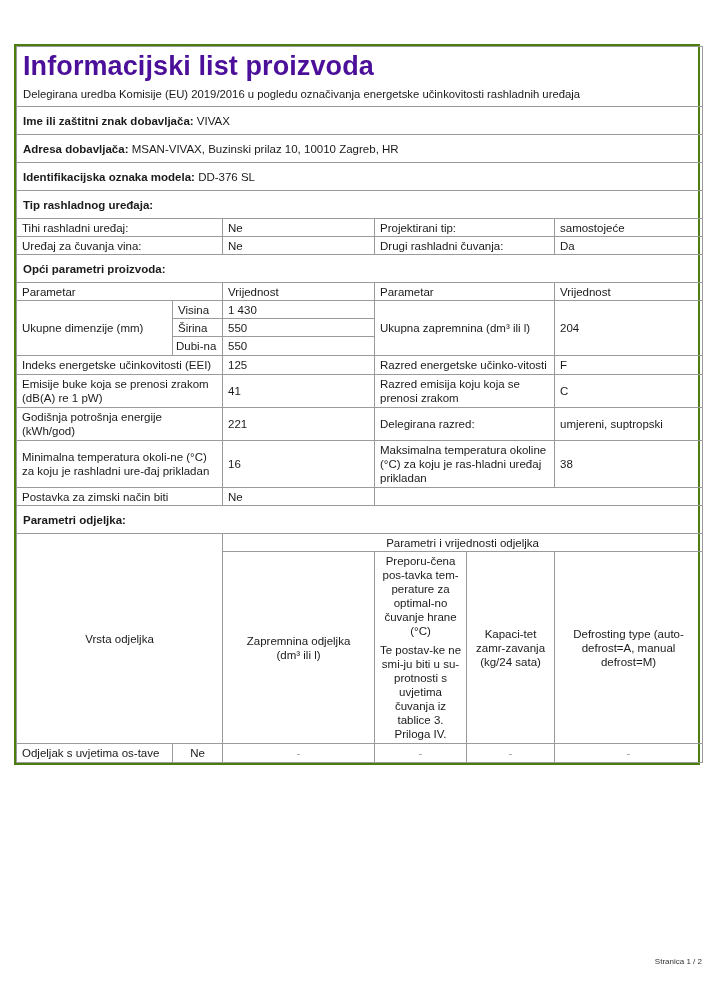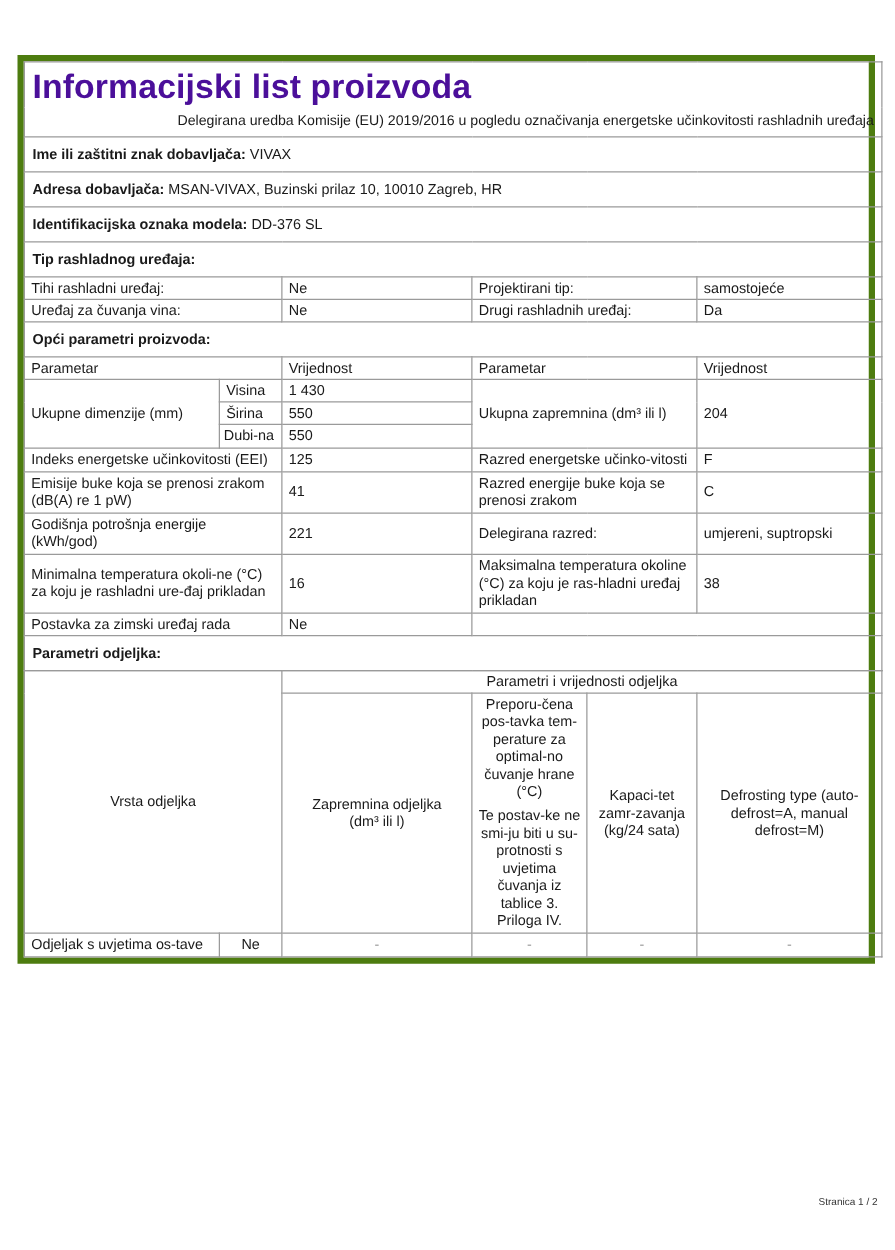--- a/index.html
+++ b/index.html
@@ -3,35 +3,35 @@
   <meta charset="utf-8">
   <style>
     html, body { margin: 0; padding: 0; background: #ffffff; }
     body {
       width: 716px; height: 1000px; position: relative; overflow: hidden;
       font-family: "Liberation Sans", "DejaVu Sans", sans-serif;
       color: #1a1a1a;
     }
     .sheet {
       position: absolute; left: 14px; top: 44px; width: 686px;
-      border: 5px solid #4d7c0f;
+      border: 2px solid #4d7c0f;
       box-sizing: border-box;
     }
     table { border-collapse: collapse; width: 100%; table-layout: fixed; }
     td {
       border: 1px solid #9a9a9a;
       font-size: 11.5px; line-height: 14px;
       padding: 2px 5px; vertical-align: middle;
     }
     .title-cell { padding: 2px 6px 0 6px; border-bottom: none; }
     .title {
       font-size: 27px; font-weight: bold; color: #4b0f9a;
       line-height: 34px; letter-spacing: 0.1px;
     }
-    .subtitle-cell { padding: 4px 6px 5px 16px; border-top: none; font-size: 11.3px; text-align: right; }
+    .subtitle-cell { padding: 4px 6px 5px 6px; border-top: none; font-size: 11.3px; }
     .section-row td { height: 21px; padding: 3px 6px; }
     .b { font-weight: bold; }
     .small-row td { height: 15px; padding: 1px 5px; }
     .center { text-align: center; }
     .vtop { vertical-align: top; }
     .footer {
       position: absolute; right: 14px; top: 957px;
       font-size: 8px; color: #333;
     }
     .dash { color: #999; }
@@ -85,21 +85,21 @@
     </tr>
     <tr class="small-row">
       <td colspan="2">Tihi rashladni uređaj:</td>
       <td>Ne</td>
       <td colspan="2">Projektirani tip:</td>
       <td>samostojeće</td>
     </tr>
     <tr class="small-row">
       <td colspan="2">Uređaj za čuvanja vina:</td>
       <td>Ne</td>
-      <td colspan="2">Drugi rashladnih uređaj:</td>
+      <td colspan="2">Drugi rashladni čuvanja:</td>
       <td>Da</td>
     </tr>
 
     <tr class="section-row">
       <td colspan="6" class="b">Opći parametri proizvoda:</td>
     </tr>
     <tr class="small-row">
       <td colspan="2">Parametar</td>
       <td>Vrijednost</td>
       <td colspan="2">Parametar</td>
@@ -123,37 +123,37 @@
 
     <tr>
       <td colspan="2">Indeks energetske učinkovitosti (EEI)</td>
       <td class="vtop">125</td>
       <td colspan="2">Razred energetske učinko-vitosti</td>
       <td class="vtop">F</td>
     </tr>
     <tr>
       <td colspan="2">Emisije buke koja se prenosi zrakom (dB(A) re 1 pW)</td>
       <td>41</td>
-      <td colspan="2">Razred energije buke koja se prenosi zrakom</td>
+      <td colspan="2">Razred emisija koju koja se prenosi zrakom</td>
       <td>C</td>
     </tr>
     <tr>
       <td colspan="2">Godišnja potrošnja energije (kWh/god)</td>
       <td>221</td>
       <td colspan="2">Delegirana razred:</td>
       <td>umjereni, suptropski</td>
     </tr>
     <tr>
       <td colspan="2">Minimalna temperatura okoli-ne (°C) za koju je rashladni ure-đaj prikladan</td>
       <td>16</td>
       <td colspan="2">Maksimalna temperatura okoline (°C) za koju je ras-hladni uređaj prikladan</td>
       <td>38</td>
     </tr>
     <tr class="small-row">
-      <td colspan="2">Postavka za zimski uređaj rada</td>
+      <td colspan="2">Postavka za zimski način biti</td>
       <td>Ne</td>
       <td colspan="3"></td>
     </tr>
 
     <tr class="section-row">
       <td colspan="6" class="b">Parametri odjeljka:</td>
     </tr>
   </tbody>
     </table>
 

